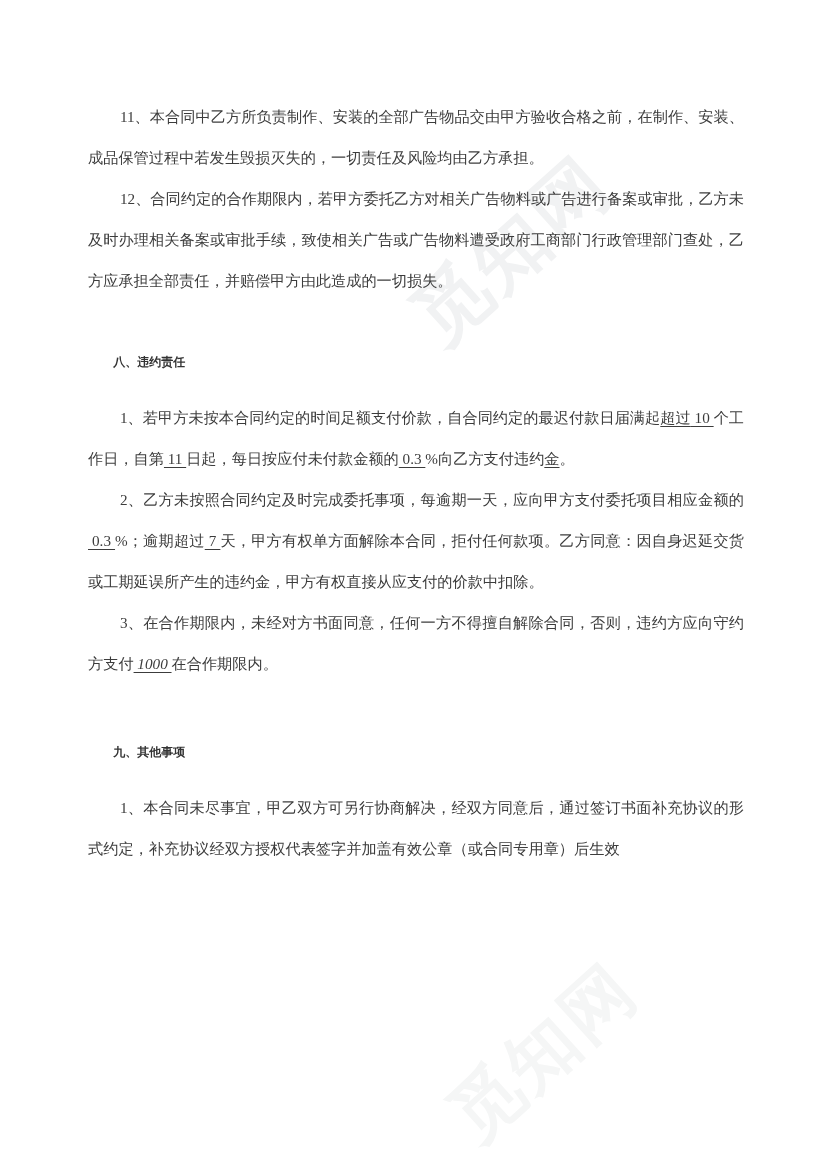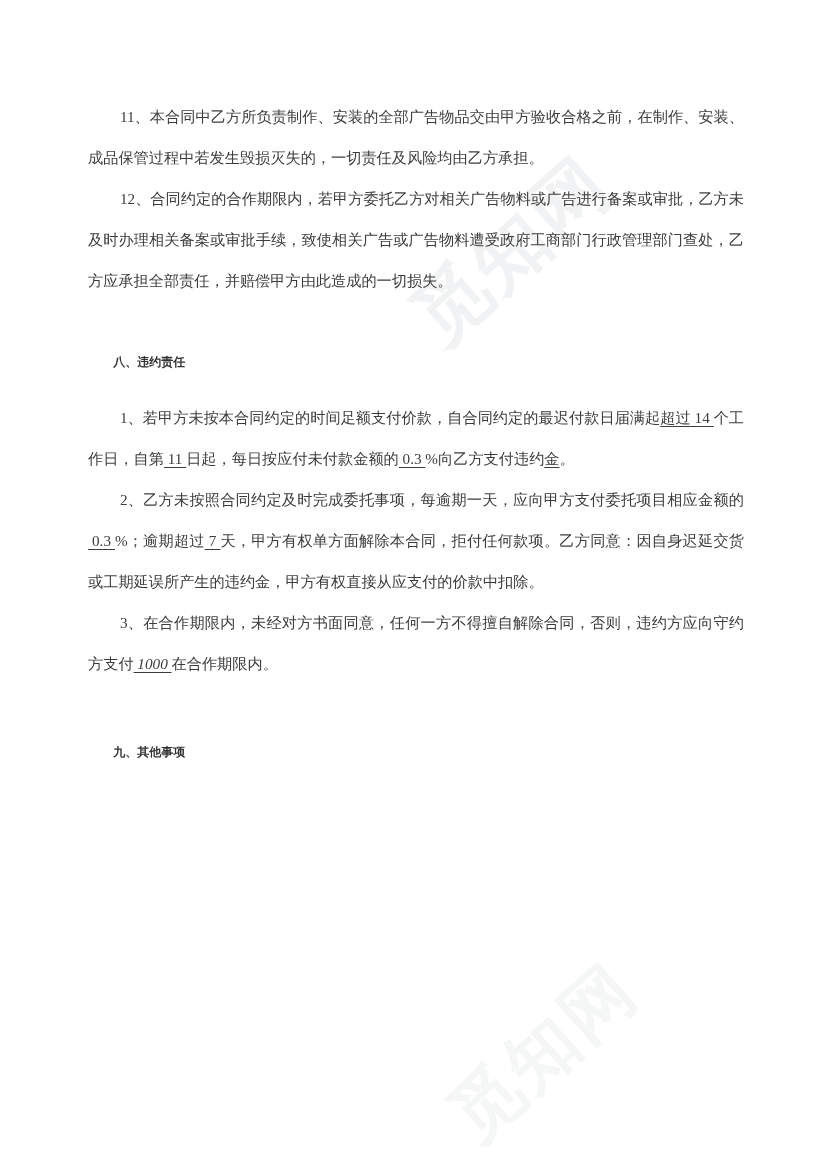--- a/index.html
+++ b/index.html
@@ -119,28 +119,29 @@
     <p class="para indent"><span>11、</span><span>本合同中乙方所负责制作、安装的全部广告物品交由甲方验收合格之前，在制作、安装、成品保管过程中若发生毁损灭失的，一切责任及风险均由乙方承担。</span></p>
 
     <p class="para indent"><span>12、</span><span>合同约定的合作期限内，若甲方委托乙方对相关广告物料或广告进行备案或审批，乙方未及时办理相关备案或审批手续，致使相关广告或广告物料遭受政府工商部门行政管理部门查处，乙方应承担全部责任，并赔偿甲方由此造成的一切损失。</span></p>
 
     <div class="gap-md"></div>
 
     <p class="heading">八、违约责任</p>
 
     <div class="gap-sm"></div>
 
-    <p class="para indent"><span>1、</span><span>若甲方未按本合同约定的时间足额支付价款，自合同约定的最迟付款日届满起</span><span class="u-run">超过</span><span class="fill"> 14 </span><span>个工作日，自第</span><span class="fill"> 11 </span><span>日起，每日按应付未付款金额的</span><span class="fill"> 0.3 </span><span>%向乙方支付违约</span><span class="u-run">金</span><span>。</span></p>
+    <p class="para indent"><span>1、</span><span>若甲方未按本合同约定的时间足额支付价款，自合同约定的最迟付款日届满起</span><span class="u-run">超过</span><span class="fill"> 10 </span><span>个工作日，自第</span><span class="fill"> 11 </span><span>日起，每日按应付未付款金额的</span><span class="fill"> 0.3 </span><span>%向乙方支付违约</span><span class="u-run">金</span><span>。</span></p>
 
     <p class="para indent"><span>2、</span><span>乙方未按照合同约定及时完成委托事项，每逾期一天，应向甲方支付委托项目相应金额的</span><span class="fill"> 0.3 </span><span>%；逾期超过</span><span class="fill"> 7 </span><span>天，甲方有权单方面解除本合同，拒付任何款项。乙方同意：因自身迟延交货或工期延误所产生的违约金，甲方有权直接从应支付的价款中扣除。</span></p>
 
     <p class="para indent"><span>3、</span><span>在合作期限内，未经对方书面同意，任何一方不得擅自解除合同，否则，违约方应向守约方支付</span><span class="fill-num"> 1000 </span><span>在合作期限内。</span></p>
 
     <div class="gap-lg"></div>
 
     <p class="heading">九、其他事项</p>
 
     <div class="gap-sm"></div>
 
+    <p class="para indent"><span>1、</span><span>本合同未尽事宜，甲乙双方可另行协商解决，经双方同意后，通过签订书面补充协议的形式约定，补充协议经双方授权代表签字并加盖有效公章（或合同专用章）后生效</span></p>
 
 
   </div>
 </div>
 
 </body></html>

